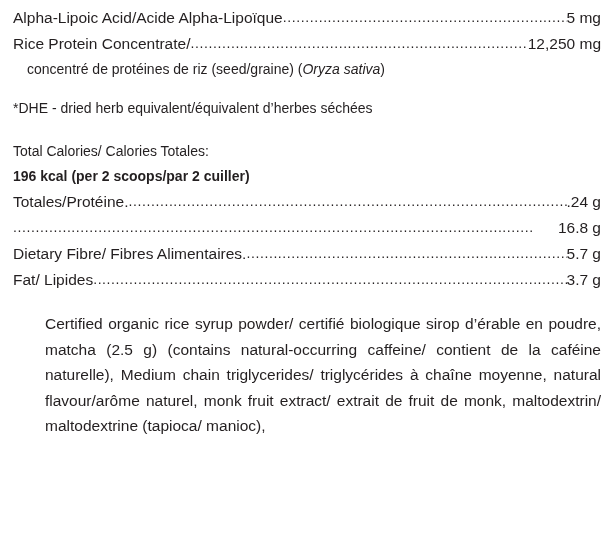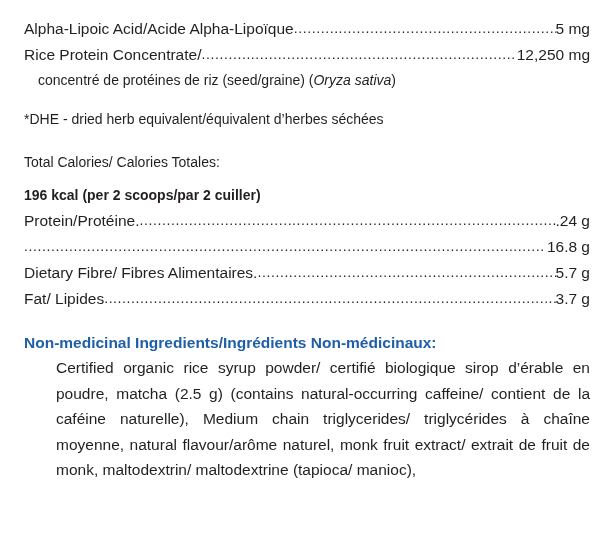--- a/index.html
+++ b/index.html
@@ -11,21 +11,21 @@
     width: 614px;
     height: 551px;
     font-family: "Liberation Sans", sans-serif;
     color: #231f20;
     overflow: hidden;
   }
   .page {
     position: relative;
     width: 614px;
     height: 431px;
-    padding: 12px;
+    padding: 1px;
     box-sizing: border-box;
   }
   .inner {
     padding: 4px 12px 0 12px;
   }
   .line {
     font-size: 14px;
     line-height: 25px;
     white-space: nowrap;
     overflow: hidden;
@@ -53,21 +53,21 @@
     padding: 0 0px;
     position: relative;
     top: -1px;
   }
   .dotline .val {
     flex: 0 0 auto;
     text-align: left;
   }
   .gap-md { height: 14px; }
   .gap-lg { height: 18px; }
-  .bold { font-weight: bold; margin-top: 8px; }
+  .bold { font-weight: bold; }
   .ital { font-style: italic; }
   .heading-blue {
     color: #1f5fa9;
     font-weight: bold;
     font-size: 15.5px;
     line-height: 25px;
   }
   .para {
     font-size: 15.5px;
     line-height: 25.5px;
@@ -114,21 +114,21 @@
     <div class="gap-md"></div>
 
     <div class="line">*DHE - dried herb equivalent/équivalent d’herbes séchées</div>
 
     <div class="gap-lg"></div>
 
     <div class="line">Total Calories/ Calories Totales:</div>
     <div class="line bold">196 kcal (per 2 scoops/par 2 cuiller)</div>
 
     <div class="dotline">
-      <span class="nm">Protein/Protéine.</span>
+      <span class="nm">Totales/Protéine.</span>
       <span class="dots">....................................................................................................................</span>
       <span class="val">.24 g</span>
     </div>
 
     <div class="dotline">
       <span class="dots">....................................................................................................................</span>
       <span class="val">16.8 g</span>
     </div>
 
     <div class="dotline">
@@ -138,18 +138,17 @@
     </div>
 
     <div class="dotline">
       <span class="nm">Fat/ Lipides</span>
       <span class="dots">....................................................................................................................</span>
       <span class="val">3.7 g</span>
     </div>
 
     <div class="gap-lg"></div>
 
-    <div class="heading-blue">Non-medicinal Ingredients/Ingrédients Non-médicinaux:</div>
 
     <div class="para">Certified organic rice syrup powder/ certifié biologique sirop d’érable en poudre, matcha (2.5 g) (contains natural-occurring caffeine/ contient de la caféine naturelle), Medium chain triglycerides/ triglycérides à chaîne moyenne, natural flavour/arôme naturel, monk fruit extract/ extrait de fruit de monk, maltodextrin/ maltodextrine (tapioca/ manioc),</div>
 
   </div>
 </div>
 
 </body></html>

